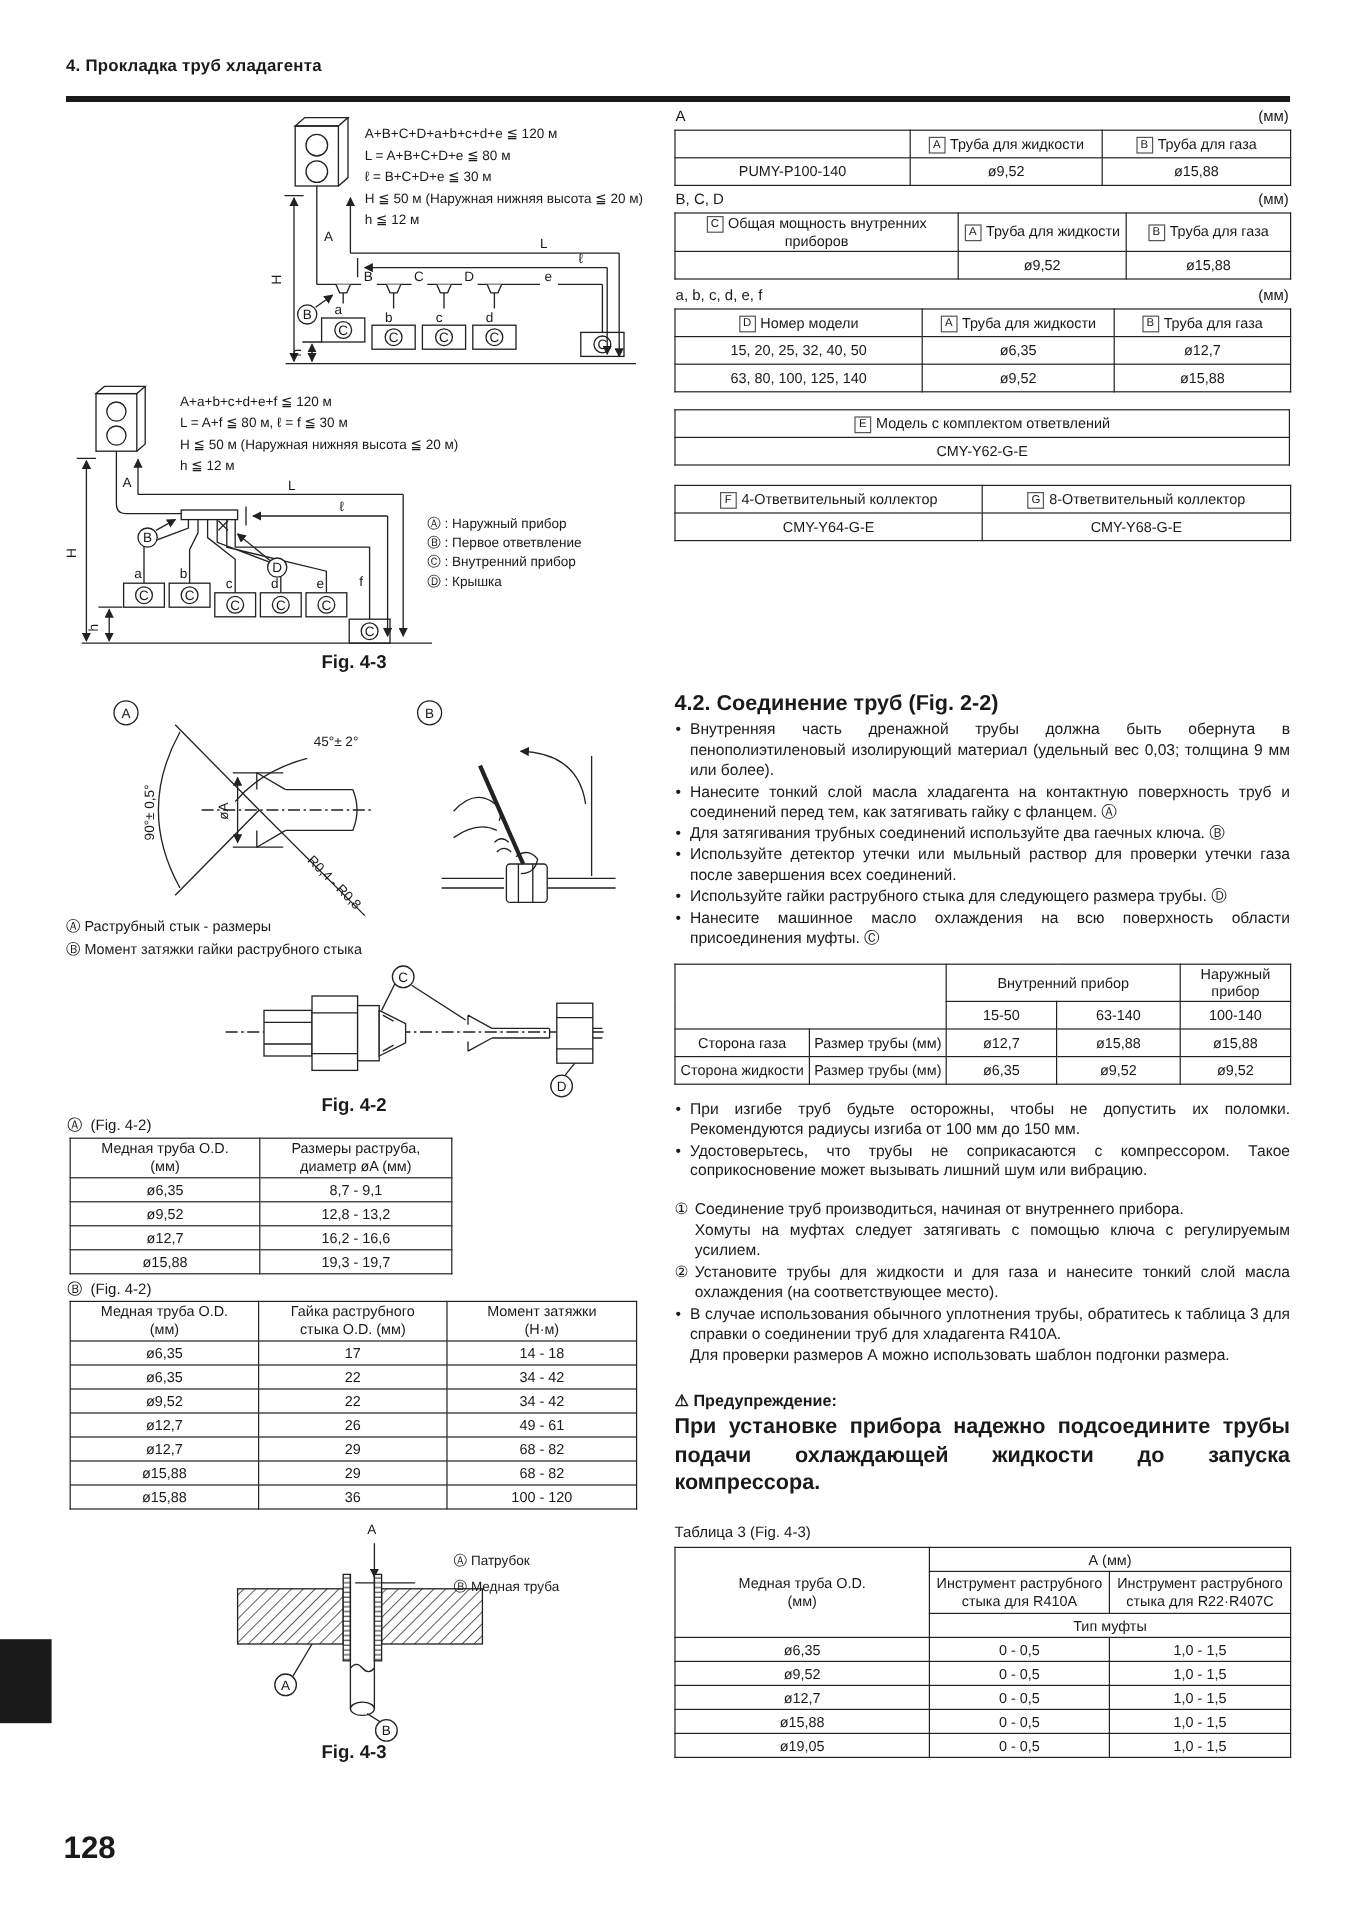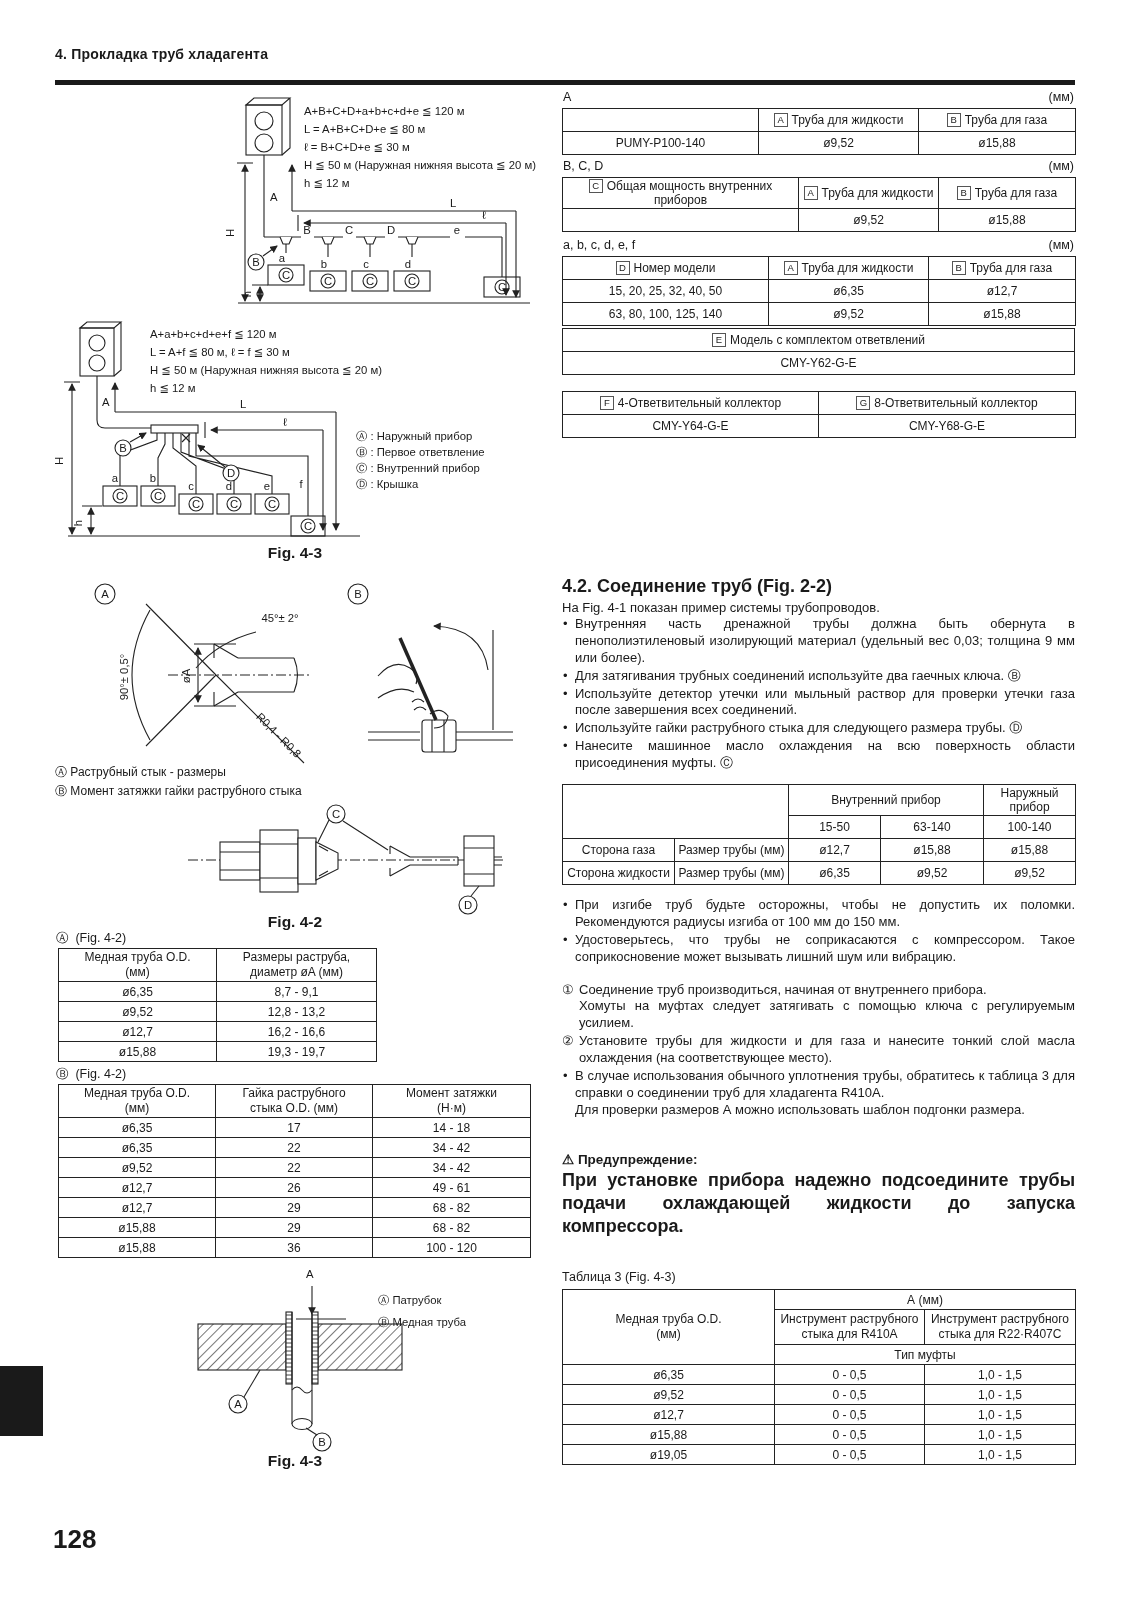--- a/index.html
+++ b/index.html
@@ -456,21 +456,21 @@
           <td>ø12,7</td>
         </tr>
         <tr>
           <td>63, 80, 100, 125, 140</td>
           <td>ø9,52</td>
           <td>ø15,88</td>
         </tr>
       </tbody>
     </table>
 
-    <table class="t" style="width:513px;margin-top:2px;margin-bottom:16px">
+    <table class="t" style="width:513px;margin-top:14px;margin-bottom:16px">
       <tbody>
         <tr>
             <td><span class="sq">E</span><span>Модель с комплектом ответвлений</span></td>
           </tr>
         <tr>
             <td>CMY-Y62-G-E</td>
           </tr>
       </tbody>
     </table>
 
@@ -487,23 +487,23 @@
         <tr>
           <td>CMY-Y64-G-E</td>
           <td>CMY-Y68-G-E</td>
         </tr>
       </tbody>
     </table>
   </div>
 
   <div class="abs" style="left:562px;top:576px;width:513px">
     <div class="h42">4.2. Соединение труб (Fig. 2-2)</div>
-    <div class="intro">На Fig. 4-1 показан пример системы трубопроводов.</div>
     <div class="rtext">
       <div class="bullet">Внутренняя часть дренажной трубы должна быть обернута в пенополиэтиленовый изолирующий материал (удельный вес 0,03; толщина 9 мм или более).</div>
+      <div class="bullet">Нанесите тонкий слой масла хладагента на контактную поверхность труб и соединений перед тем, как затягивать гайку с фланцем. Ⓐ</div>
       <div class="bullet">Для затягивания трубных соединений используйте два гаечных ключа. Ⓑ</div>
       <div class="bullet">Используйте детектор утечки или мыльный раствор для проверки утечки газа после завершения всех соединений.</div>
       <div class="bullet">Используйте гайки раструбного стыка для следующего размера трубы. Ⓓ</div>
       <div class="bullet">Нанесите машинное масло охлаждения на всю поверхность области присоединения муфты. Ⓒ</div>
     </div>
 
     <table class="t" style="width:513px;margin-top:12px">
       <colgroup>
           <col style="width:112px">
           <col style="width:114px">
@@ -555,21 +555,21 @@
       <div class="step">
         <span class="snum">②</span>
         <div class="stext">Установите трубы для жидкости и для газа и нанесите тонкий слой масла охлаждения (на соответствующее место).</div>
       </div>
       <div class="bullet">
         <div>В случае использования обычного уплотнения трубы, обратитесь к таблица 3 для справки о соединении труб для хладагента R410A.</div>
         <div>Для проверки размеров А можно использовать шаблон подгонки размера.</div>
       </div>
     </div>
 
-    <div style="margin-top:32px">
+    <div style="margin-top:22px">
       <div class="warn-title">
         <span>⚠</span>
         <span>Предупреждение:</span>
       </div>
       <div class="warn-text">При установке прибора надежно подсоедините трубы подачи охлаждающей жидкости до запуска компрессора.</div>
     </div>
   </div>
 
   <div class="abs" style="left:562px;top:1270px;width:513px">
     <div class="lbl" style="margin-bottom:5px">Таблица 3 (Fig. 4-3)</div>

